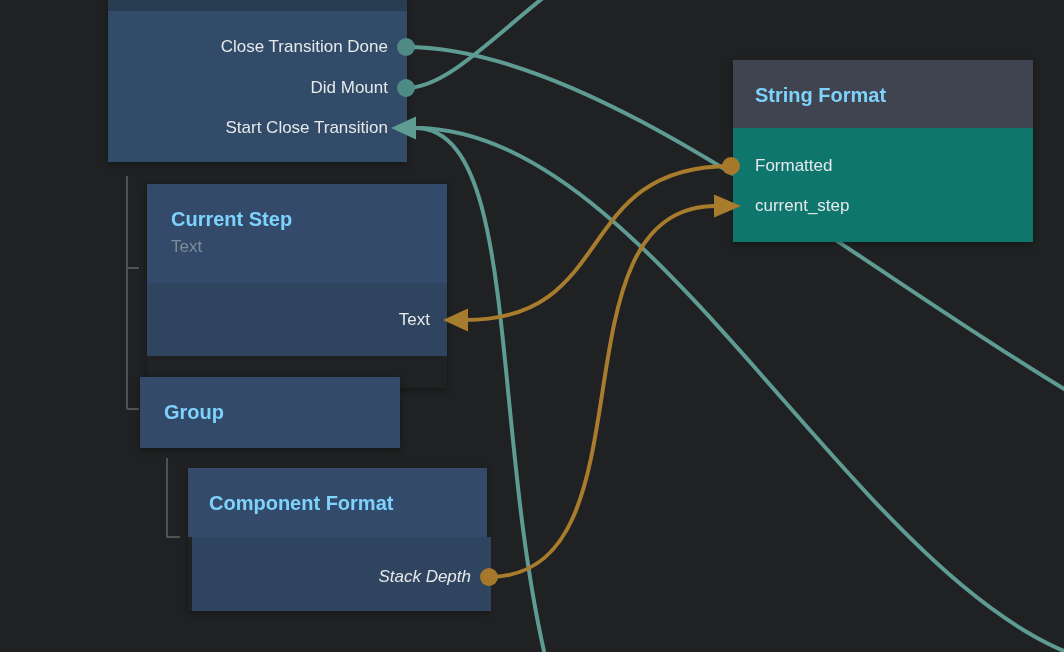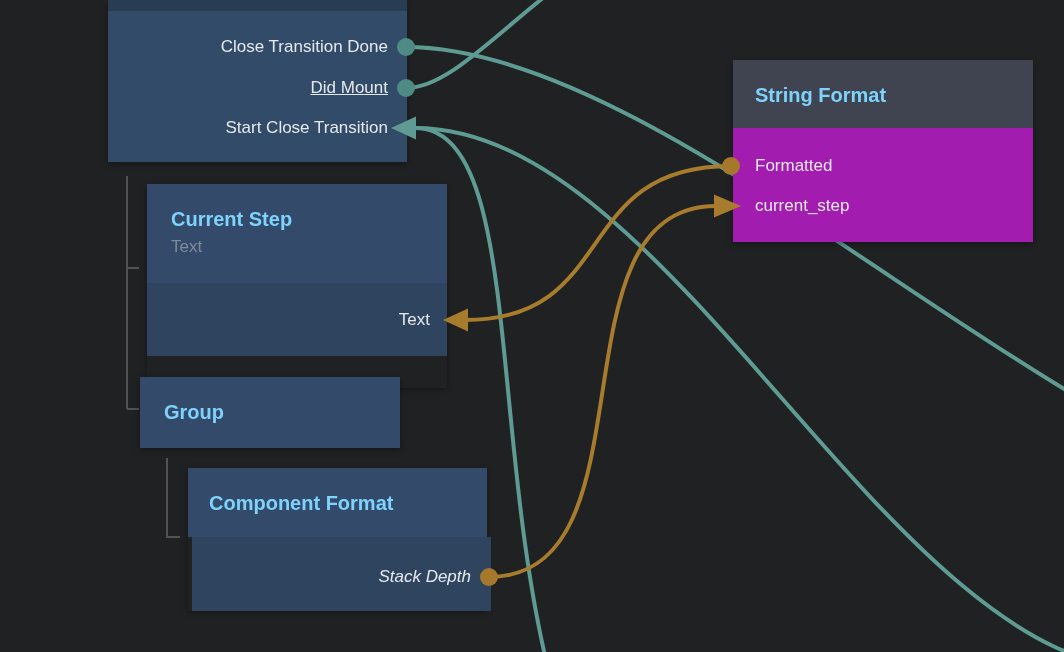--- a/index.html
+++ b/index.html
@@ -9,21 +9,21 @@
     background: #202122; overflow: hidden;
     font-family: "Liberation Sans", "DejaVu Sans", sans-serif;
   }
   svg.layer { position: absolute; left: 0; top: 0; width: 1064px; height: 652px; }
   #wire-layer { z-index: 1; }
   #port-layer { z-index: 3; }
   .node { position: absolute; z-index: 2; box-shadow: 0 2px 6px rgba(0,0,0,0.35); }
   .node-blue-header { background: #344a6b; }
   .node-blue-body { background: #2f455f; }
   .node-gray-header { background: #3f4450; }
-  .node-gray-body { background: #a21caf; }
+  .node-gray-body { background: #0f766e; }
   .node-title {
     color: #7dd3fc; font-size: 20px; font-weight: 600;
     line-height: 26px; white-space: nowrap;
   }
   .node-subtitle {
     color: #7e8b99; font-size: 17px; font-weight: 400;
     line-height: 22px; margin-top: 4px; white-space: nowrap;
   }
   .port-label {
     position: absolute; color: #e6e9eb; font-size: 17px;
@@ -47,21 +47,21 @@
     <path d="M 415,128 C 520,128 490,420 546,660" stroke="#5d9b93" stroke-width="4" fill="none" stroke-linecap="round"></path>
     <path d="M 415,128 C 675,128 890,670 1150,670" stroke="#5d9b93" stroke-width="4" fill="none" stroke-linecap="round"></path>
 
     <path d="M 731,166 C 570,166 620,320 465,320" stroke="#a87c2d" stroke-width="4" fill="none" stroke-linecap="round"></path>
     <path d="M 489,577 C 659,577 546,206 716,206" stroke="#a87c2d" stroke-width="4" fill="none" stroke-linecap="round"></path>
   </svg>
 
   <div class="node" style="left:108px; top:0; width:299px; height:162px; background:#314b68;">
     <div class="abs" style="left:0; top:0; width:299px; height:11px; background:#293d52;"></div>
     <div class="port-label align-right" style="right:19px; top:35px;">Close Transition Done</div>
-    <div class="port-label align-right" style="right:19px; top:76px;text-decoration:underline;">Did Mount</div>
+    <div class="port-label align-right" style="right:19px; top:76px;">Did Mount</div>
     <div class="port-label align-right" style="right:19px; top:116px;">Start Close Transition</div>
   </div>
 
   <div class="node" style="left:147px; top:184px; width:300px; height:204px;">
     <div class="node-blue-header abs" style="left:0; top:0; width:300px; height:99px;">
       <div class="abs" style="left:24px; top:22px;">
         <div class="node-title">Current Step</div>
         <div class="node-subtitle">Text</div>
       </div>
     </div>

